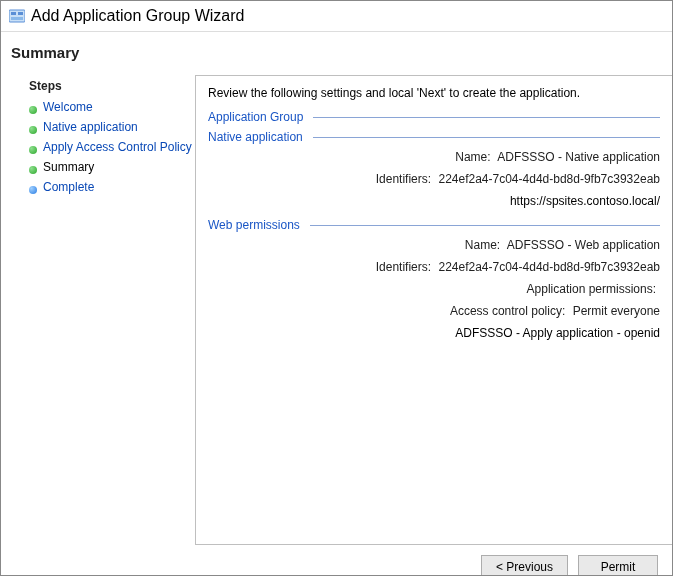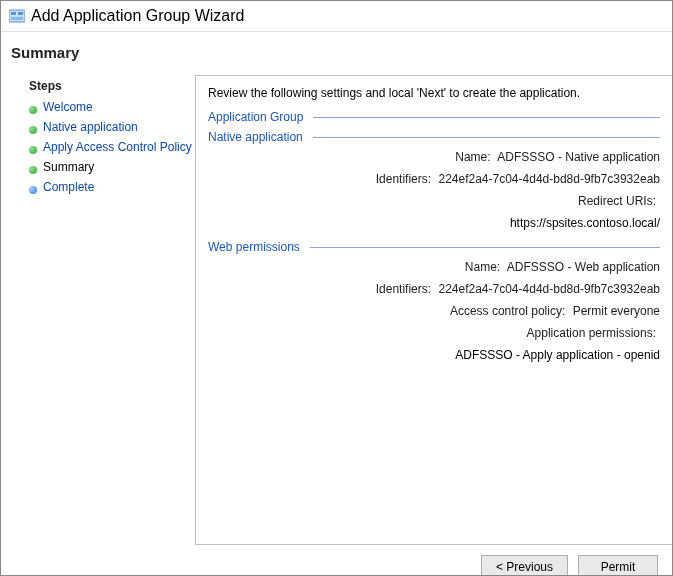--- a/index.html
+++ b/index.html
@@ -91,45 +91,42 @@
         <span class="line"></span>
       </div>
       <div class="kv">
         <span class="kvlabel">Name:</span>
         <span>ADFSSSO - Native application</span>
       </div>
       <div class="kv">
         <span class="kvlabel">Identifiers:</span>
         <span>224ef2a4-7c04-4d4d-bd8d-9fb7c3932eab</span>
       </div>
-      <div class="kv">
-        <span class="kvlabel">Redirect URIs:</span>
-      </div>
       <div class="indent">https://spsites.contoso.local/</div>
     </div>
 
     <div class="group">
       <div class="group-title">
         <span>Web permissions</span>
         <span class="line"></span>
       </div>
       <div class="kv">
         <span class="kvlabel">Name:</span>
         <span>ADFSSSO - Web application</span>
       </div>
       <div class="kv">
         <span class="kvlabel">Identifiers:</span>
         <span>224ef2a4-7c04-4d4d-bd8d-9fb7c3932eab</span>
       </div>
       <div class="kv">
+        <span class="kvlabel">Application permissions:</span>
+      </div>
+      <div class="kv">
         <span class="kvlabel">Access control policy:</span>
         <span>Permit everyone</span>
-      </div>
-      <div class="kv">
-        <span class="kvlabel">Application permissions:</span>
       </div>
       <div class="indent">ADFSSSO - Apply application - openid</div>
     </div>
   </div>
 </div>
 
 <div class="footer">
   <button>&lt; Previous</button>
   <button>Permit</button>
 </div>

